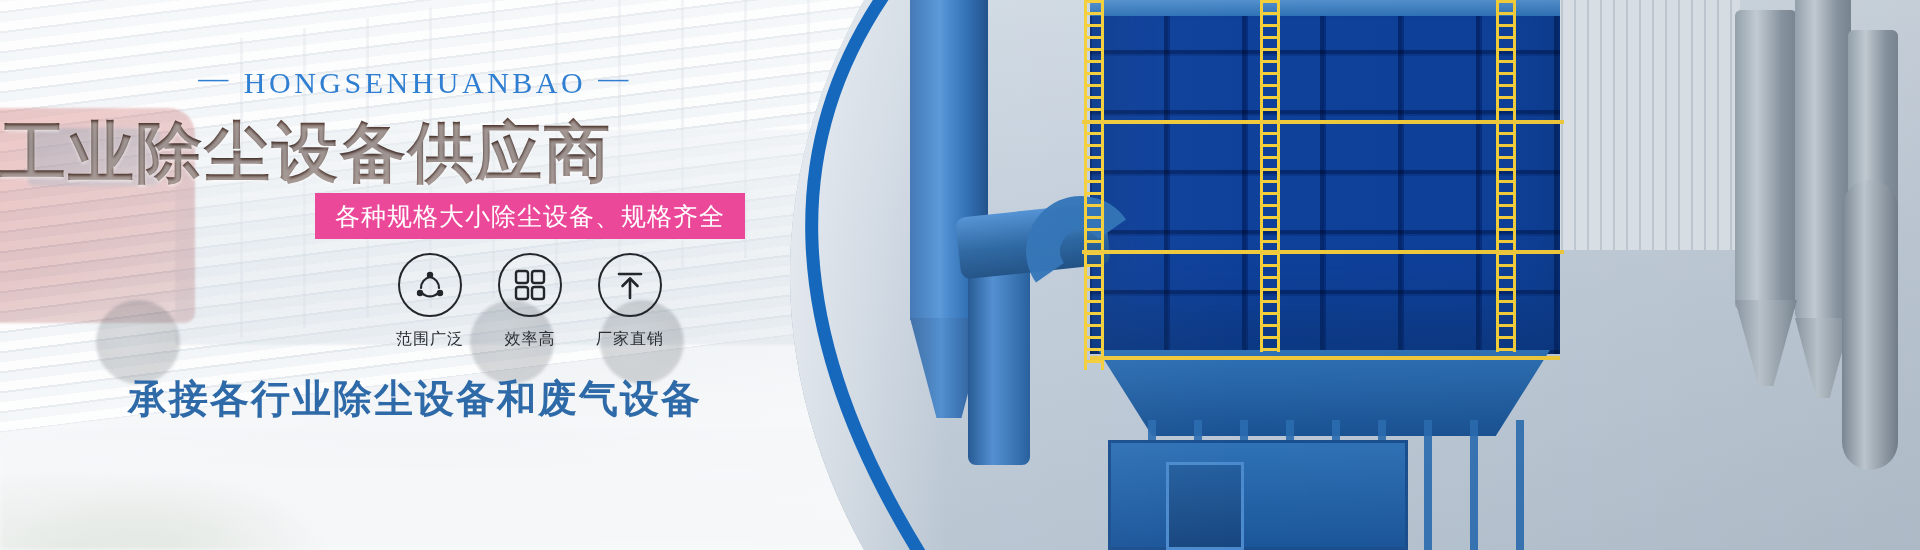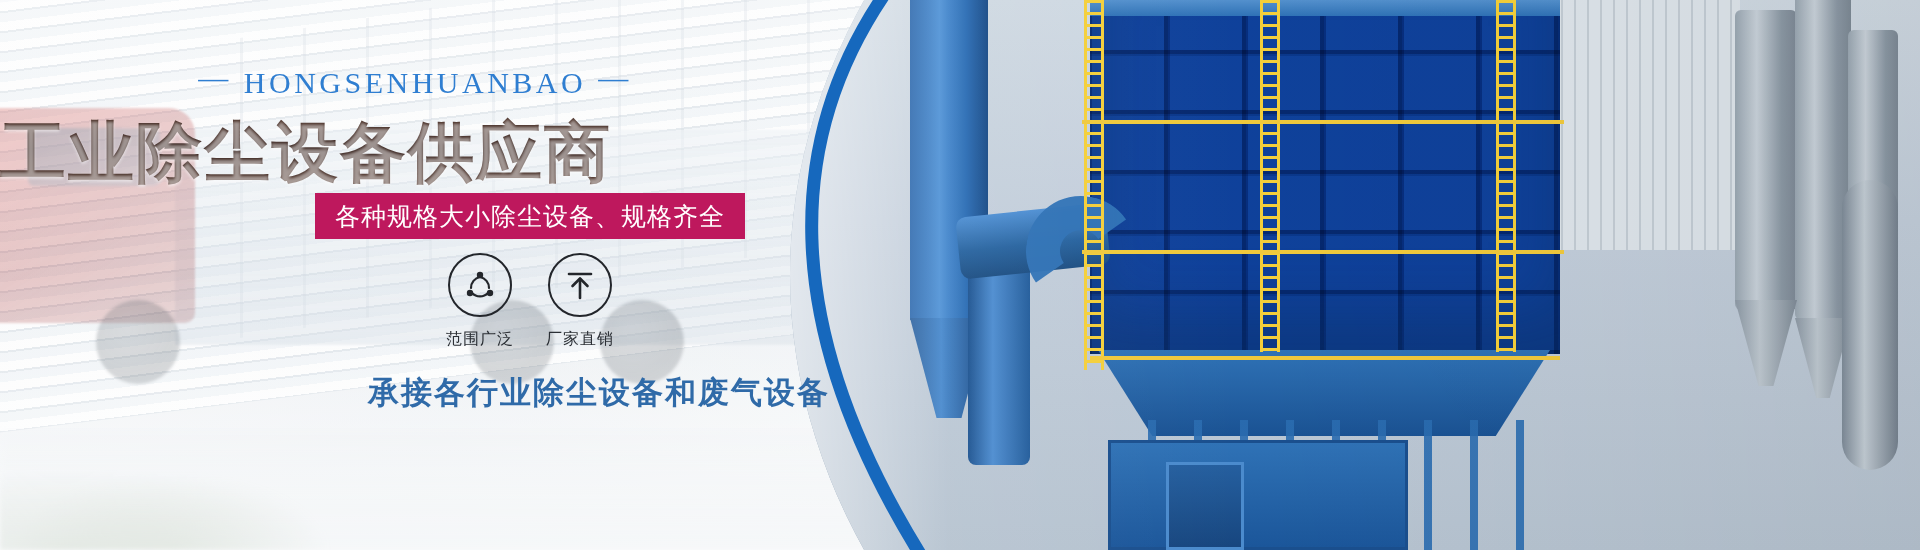--- a/index.html
+++ b/index.html
@@ -240,21 +240,21 @@
     background:linear-gradient(180deg,#55392f 0%,#3a2621 45%,#5a3e33 100%);
     -webkit-background-clip:text; background-clip:text;
     -webkit-text-fill-color:transparent;
     text-shadow:0 2px 3px rgba(255,255,255,.5);
     white-space:nowrap;
   }
 
   .subbar {
     position:absolute; left:315px; top:193px;
     width:430px; height:46px;
-    background:#be185d;
+    background:#ec4899;
     display:flex; align-items:center; justify-content:center;
   }
   .subbar span {
     color:#ffffff; font-size:25px; letter-spacing:1px; white-space:nowrap;
   }
 
   .features {
     position:absolute; left:300px; top:253px; width:460px;
     display:flex; justify-content:center;
   }
@@ -263,22 +263,22 @@
     width:64px; height:64px; margin:0 auto 12px;
     border:2.5px solid #23262b; border-radius:50%;
     display:flex; align-items:center; justify-content:center;
   }
   .feat-label {
     font-size:16px; color:#2b2f35; letter-spacing:1px; white-space:nowrap;
   }
 
   .tagline {
     position:absolute; left:0; top:372px; width:830px;
-    text-align:right;
-    font-size:31px; font-weight:bold; letter-spacing:2px;
+    text-align:center;
+    font-size:39px; font-weight:bold; letter-spacing:2px;
     color:#2f6aa8;
     white-space:nowrap;
   }
 </style>
 </head>
 <body>
 
 <div id="banner">
 
   <div class="bg-left">
@@ -358,20 +358,31 @@
             <path d="M19 11 A11 11 0 0 1 28 22" fill="none" stroke="#23262b" stroke-width="2.2" stroke-linecap="round"></path>
             <path d="M11 27 A11 11 0 0 0 27 27" fill="none" stroke="#23262b" stroke-width="2.2" stroke-linecap="round"></path>
             <circle cx="19" cy="9" r="3.2" fill="#23262b"></circle>
             <circle cx="9" cy="27" r="3.2" fill="#23262b"></circle>
             <circle cx="29" cy="27" r="3.2" fill="#23262b"></circle>
           </svg>
         </div>
         <div class="feat-label">范围广泛</div>
       </div>
 
+      <div class="feature">
+        <div class="feat-circle">
+          <svg width="34" height="34" viewBox="0 0 34 34">
+            <rect x="3" y="3" width="12" height="12" rx="2.5" fill="none" stroke="#23262b" stroke-width="2.4"></rect>
+            <rect x="19" y="3" width="12" height="12" rx="2.5" fill="none" stroke="#23262b" stroke-width="2.4"></rect>
+            <rect x="3" y="19" width="12" height="12" rx="2.5" fill="none" stroke="#23262b" stroke-width="2.4"></rect>
+            <rect x="19" y="19" width="12" height="12" rx="2.5" fill="none" stroke="#23262b" stroke-width="2.4"></rect>
+          </svg>
+        </div>
+        <div class="feat-label">效率高</div>
+      </div>
 
 
       <div class="feature">
         <div class="feat-circle">
           <svg width="34" height="34" viewBox="0 0 34 34">
             <line x1="6" y1="6" x2="28" y2="6" stroke="#23262b" stroke-width="2.6" stroke-linecap="round"></line>
             <line x1="17" y1="30" x2="17" y2="11" stroke="#23262b" stroke-width="2.6" stroke-linecap="round"></line>
             <path d="M9.5 18 L17 10.5 L24.5 18" fill="none" stroke="#23262b" stroke-width="2.6" stroke-linejoin="round" stroke-linecap="round"></path>
           </svg>
         </div>

